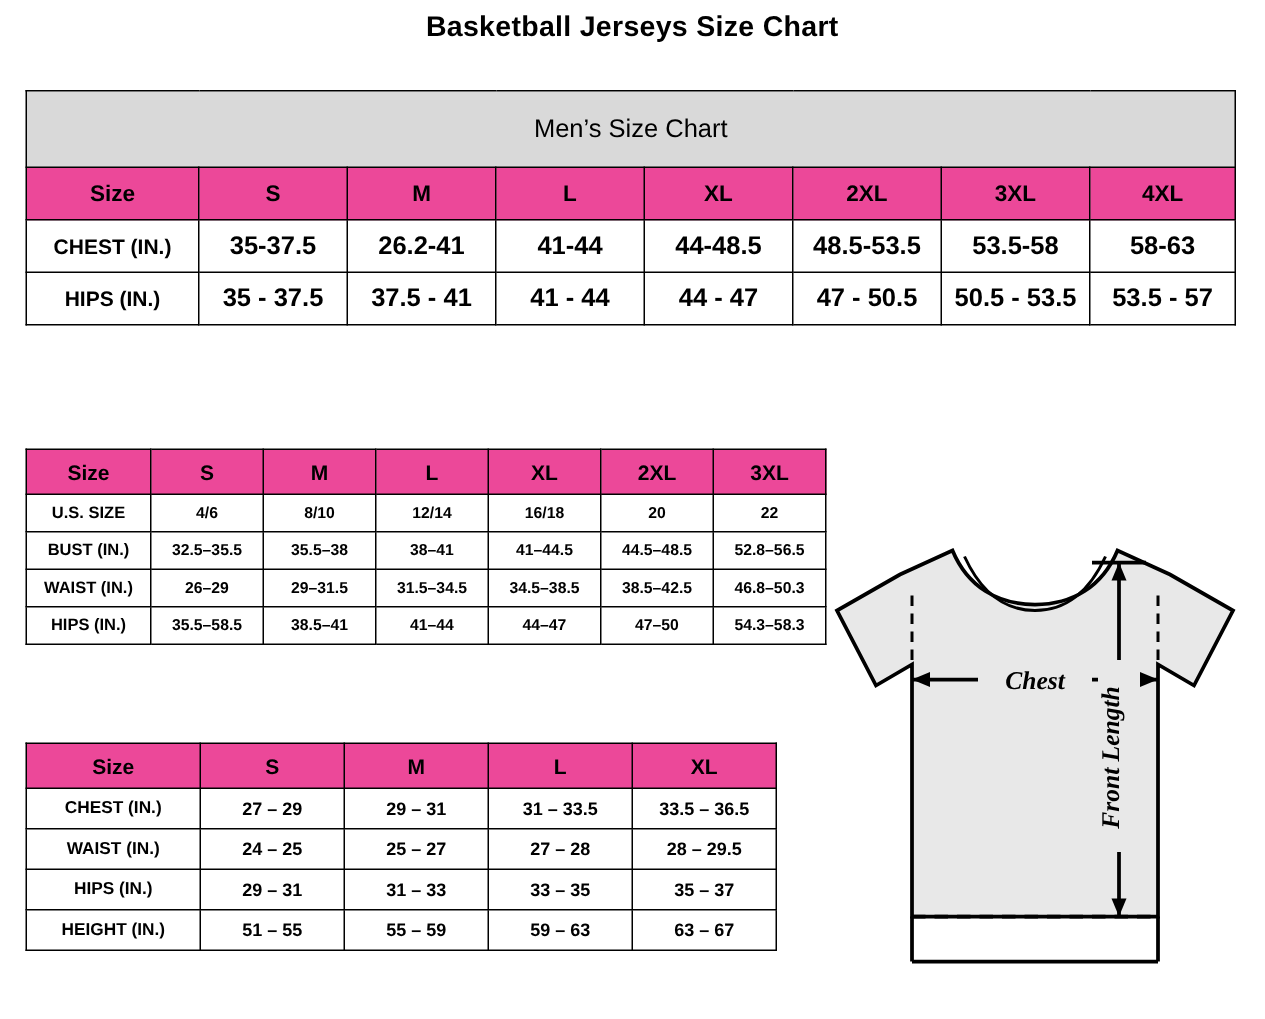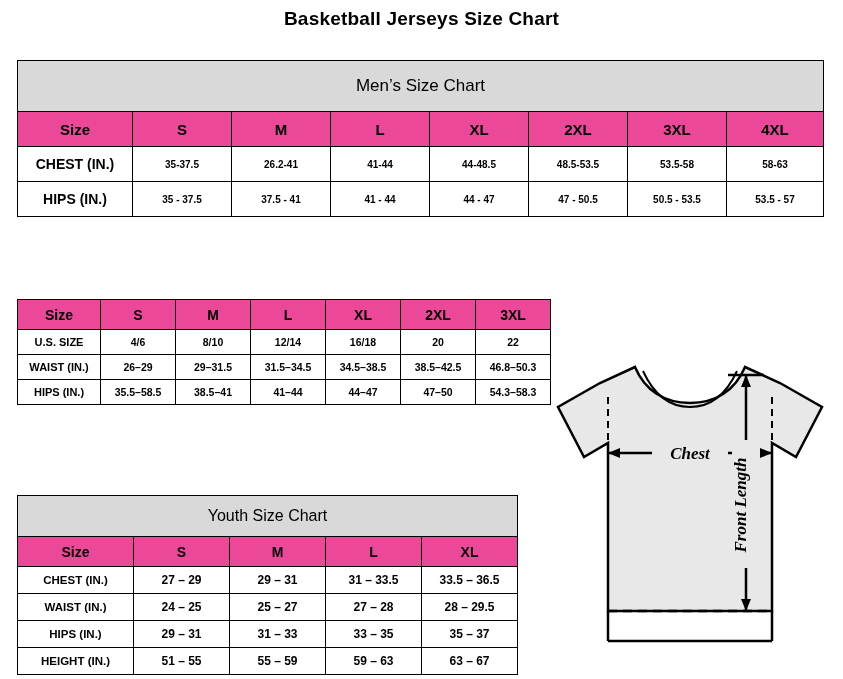--- a/index.html
+++ b/index.html
@@ -45,21 +45,21 @@
   }
 
   
   #mens-table {
     position: absolute;
     left: 17px;
     top: 60px;
     width: 806px;
   }
   #mens-table .caption-cell { font-size: 17px; }
-  #mens-table td { height: 32px; font-size: 10px; }
+  #mens-table td { height: 32px; font-size: 17px; }
   #mens-table .hdr td { font-size: 15px; }
   #mens-table .rowlabel { font-size: 14px; }
 
   
   #womens-table {
     position: absolute;
     left: 17px;
     top: 299px;
     width: 533px;
   }
@@ -171,20 +171,29 @@
   <tr>
     <td class="rowlabel">U.S. SIZE</td>
     <td>4/6</td>
     <td>8/10</td>
     <td>12/14</td>
     <td>16/18</td>
     <td>20</td>
     <td>22</td>
   </tr>
   <tr>
+    <td class="rowlabel">BUST  (IN.)</td>
+    <td>32.5–35.5</td>
+    <td>35.5–38</td>
+    <td>38–41</td>
+    <td>41–44.5</td>
+    <td>44.5–48.5</td>
+    <td>52.8–56.5</td>
+  </tr>
+  <tr>
     <td class="rowlabel">WAIST  (IN.)</td>
     <td>26–29</td>
     <td>29–31.5</td>
     <td>31.5–34.5</td>
     <td>34.5–38.5</td>
     <td>38.5–42.5</td>
     <td>46.8–50.3</td>
   </tr>
   <tr>
     <td class="rowlabel">HIPS  (IN.)</td>
@@ -200,23 +209,20 @@
 
 <table id="youth-table">
   <colgroup>
     <col style="width:116px">
     <col style="width:96px">
     <col style="width:96px">
     <col style="width:96px">
     <col style="width:96px">
   </colgroup>
   <tbody>
-      <tr>
-    <td class="caption-cell" colspan="5">Youth Size Chart</td>
-  </tr>
   <tr class="hdr">
     <td>Size</td>
     <td>S</td>
     <td>M</td>
     <td>L</td>
     <td>XL</td>
   </tr>
   <tr>
     <td class="rowlabel">CHEST (IN.)</td>
     <td>27 – 29</td>

